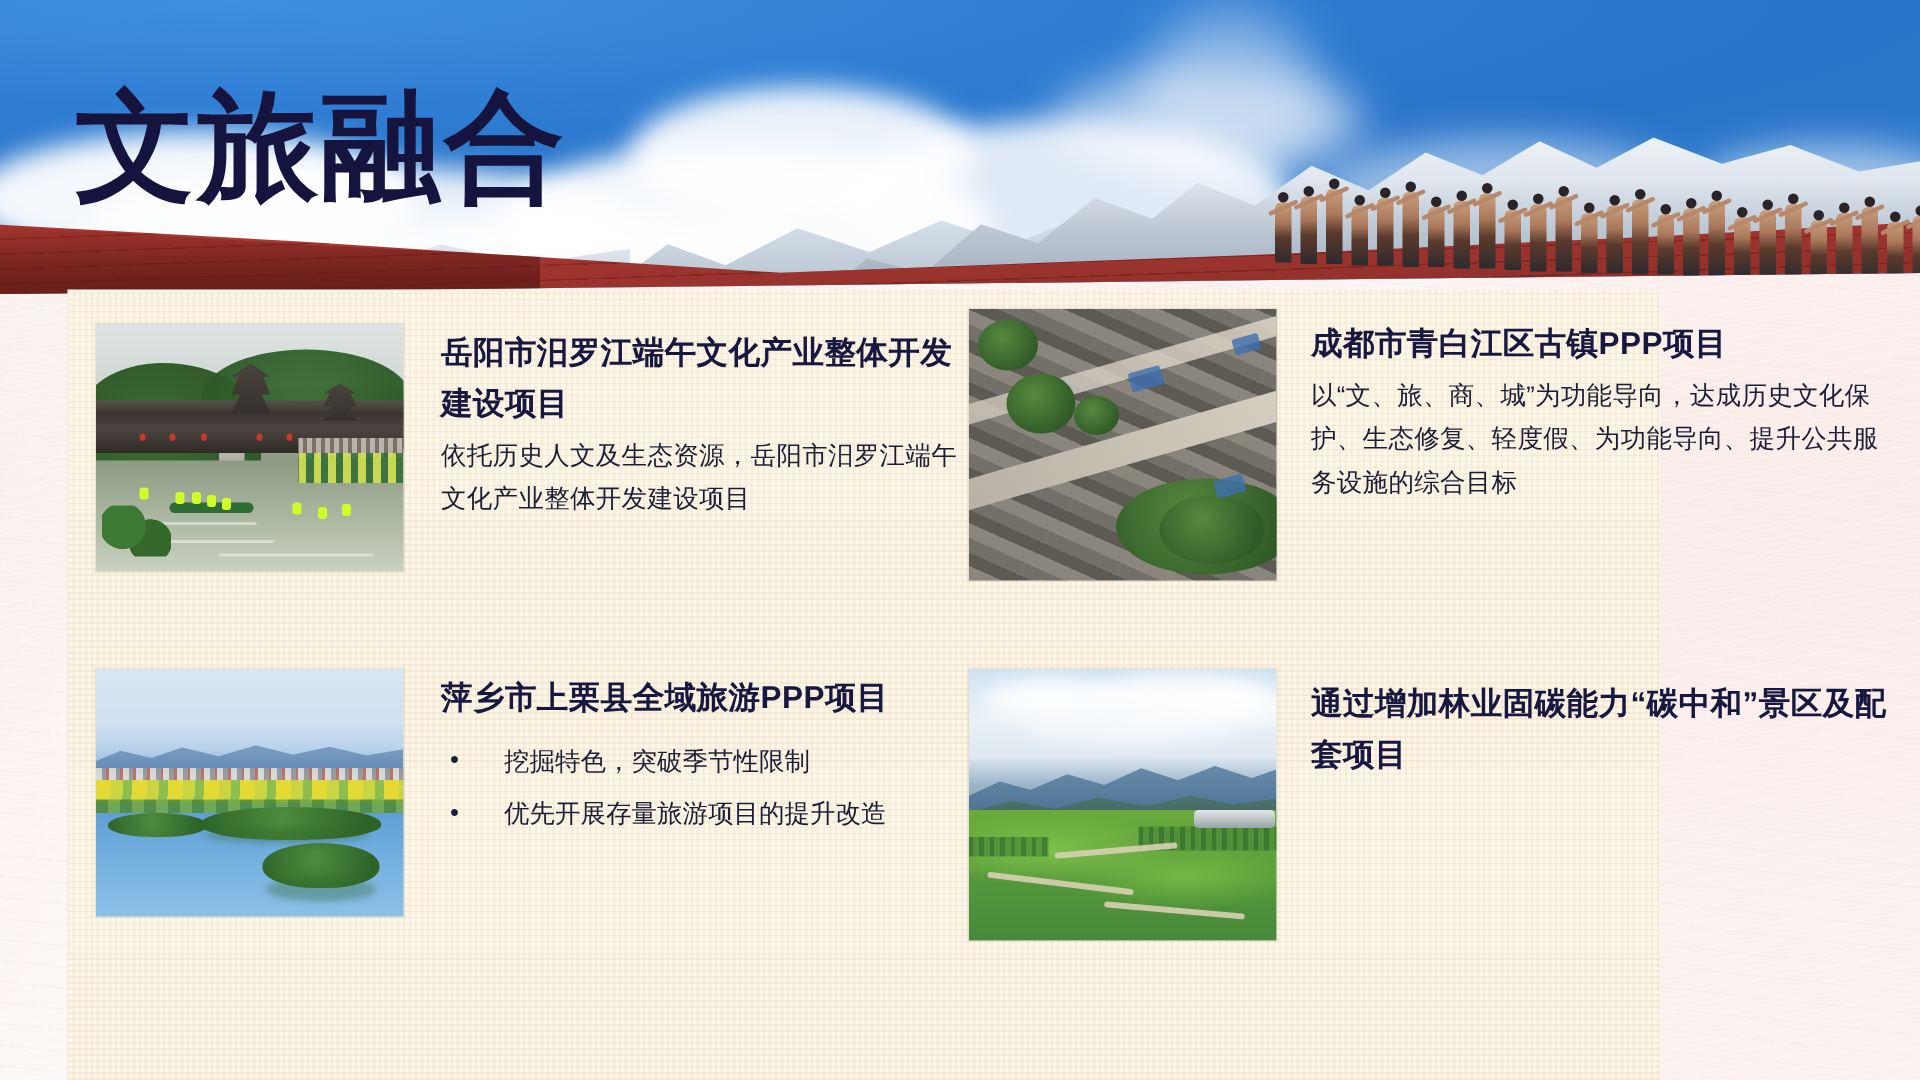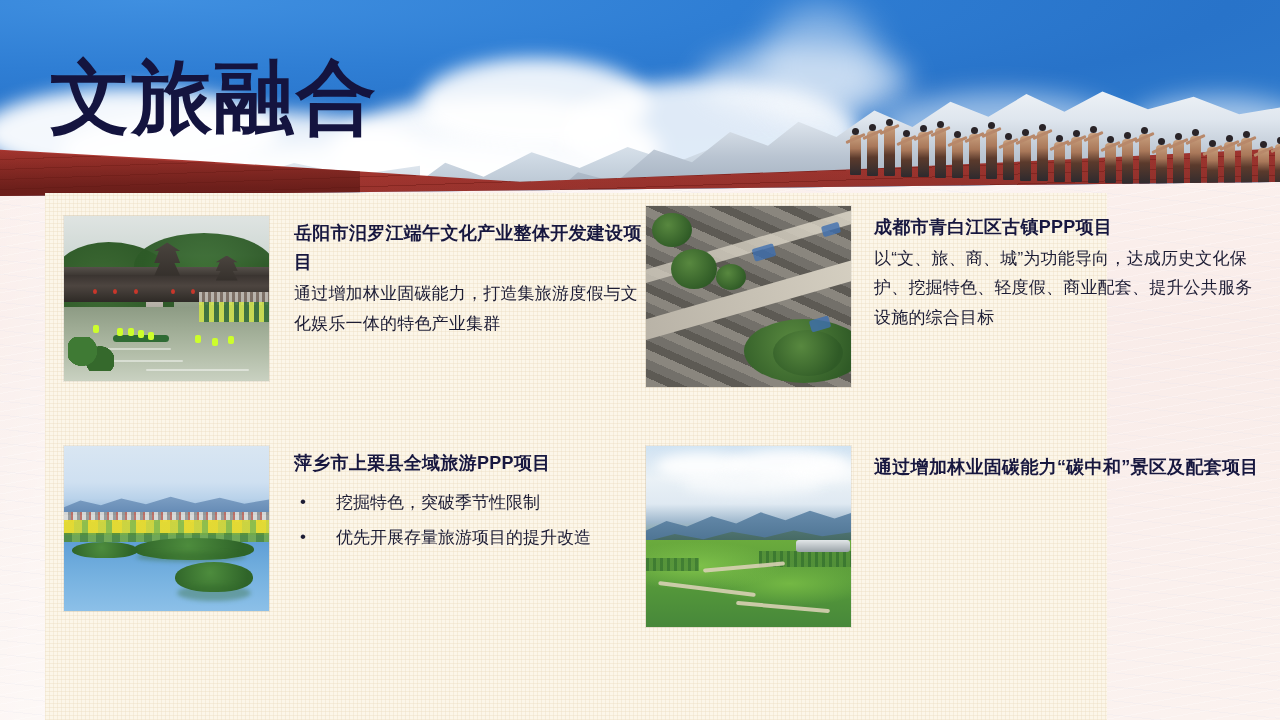--- a/index.html
+++ b/index.html
@@ -157,21 +157,21 @@
     border:1px solid rgba(0,0,0,.06);
     overflow:hidden;
     position:relative;
   }
   .card-2 .thumb, .card-4 .thumb{ width:207px; height:183px; }
 
   .card-body{ padding-left:24px; padding-top:4px; }
   .card-2 .card-body, .card-4 .card-body{ padding-left:22px; padding-top:8px; }
 
   .card-title{
-    font-size:18px;
+    font-size:21px;
     font-weight:700;
     color:#17173f;
     line-height:1.62;
     letter-spacing:.3px;
   }
   .card-desc{
     font-size:17px;
     color:#1c1c34;
     line-height:1.72;
     letter-spacing:.2px;
@@ -394,21 +394,21 @@
         <div class="crew" style="left:72%; top:74%"></div>
         <div class="crew" style="left:80%; top:73%"></div>
         <div class="ripple" style="left:6%;  top:80%; width:46%"></div>
         <div class="ripple" style="left:18%; top:87%; width:40%"></div>
         <div class="ripple" style="left:40%; top:93%; width:50%"></div>
         <div class="leaf"></div>
       </div>
     </div>
     <div class="card-body">
       <div class="card-title">岳阳市汨罗江端午文化产业整体开发建设项目</div>
-      <div class="card-desc">通过增加林业固碳能力，打造集旅游度假与文化娱乐一体的特色产业集群</div>
+      <div class="card-desc">依托历史人文及生态资源，岳阳市汨罗江端午文化产业整体开发建设项目</div>
     </div>
   </div>
 
   <div class="card card-2">
     <div class="thumb">
       <div class="ph-town">
         <div class="roofs"></div>
         <div class="lane2"></div>
         <div class="lane"></div>
         <div class="tree t1"></div>
@@ -416,21 +416,21 @@
         <div class="tree t3"></div>
         <div class="tree t4"></div>
         <div class="tree t5"></div>
         <div class="blue b1"></div>
         <div class="blue b2"></div>
         <div class="blue b3"></div>
       </div>
     </div>
     <div class="card-body">
       <div class="card-title">成都市青白江区古镇PPP项目</div>
-      <div class="card-desc">以“文、旅、商、城”为功能导向，达成历史文化保护、挖掘特色、轻度假、商业配套、提升公共服务设施的综合目标</div>
+      <div class="card-desc">以“文、旅、商、城”为功能导向，达成历史文化保护、生态修复、轻度假、为功能导向、提升公共服务设施的综合目标</div>
     </div>
   </div>
 
   <div class="card card-3">
     <div class="thumb">
       <div class="ph-lake">
         <div class="mtn"></div>
         <div class="town"></div>
         <div class="field"></div>
         <div class="field2"></div>

